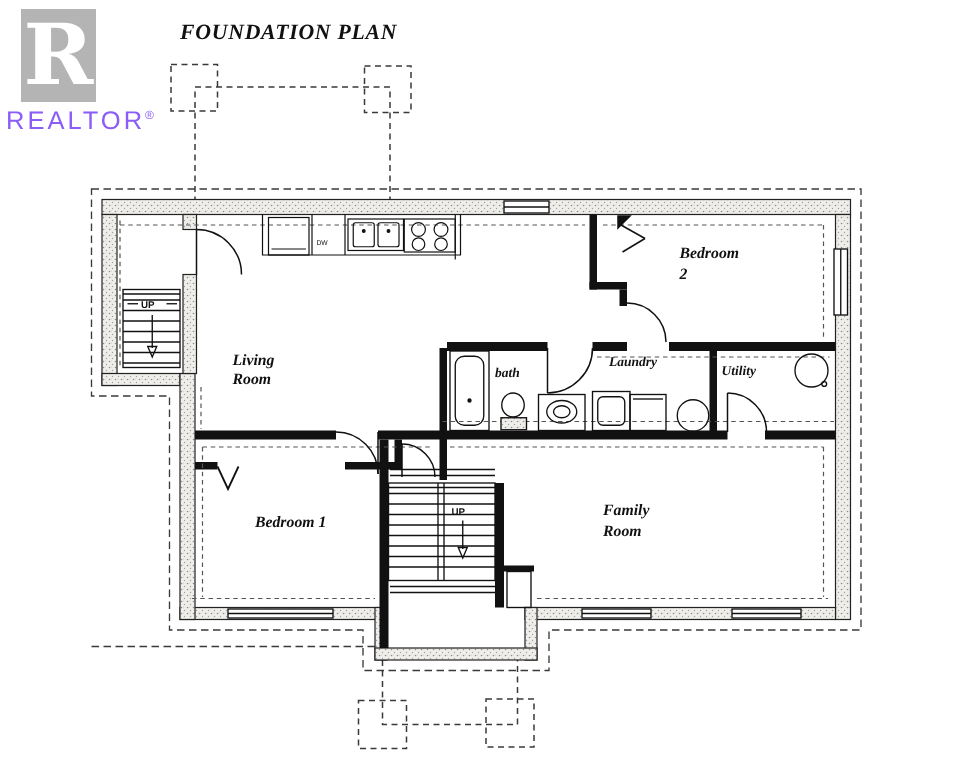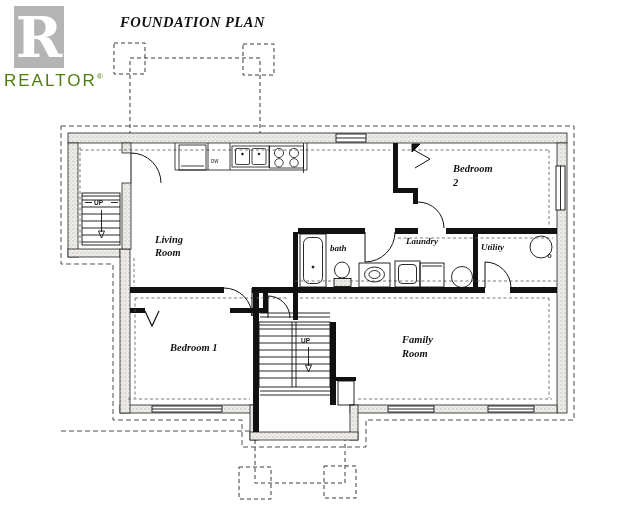--- a/index.html
+++ b/index.html
@@ -3,21 +3,21 @@
 <meta charset="utf-8">
 <style>
   html,body{margin:0;padding:0;background:#fff;}
   #stage{position:relative;width:640px;height:520px;background:#fff;overflow:hidden;
          font-family:"Liberation Serif", serif;}
   #logo{position:absolute;left:4px;top:6px;width:100px;text-align:left;}
   #logo .block{width:50px;height:62px;background:#b4b4b4;margin-left:10px;
                display:flex;align-items:center;justify-content:center;}
   #logo .block span{color:#fff;font-family:"DejaVu Serif", serif;font-weight:bold;
                     font-size:56px;line-height:56px;}
-  #logo .brand{font-family:"Liberation Sans", sans-serif;color:#4d7c0f;
+  #logo .brand{font-family:"Liberation Sans", sans-serif;color:#8b5cf6;
                font-size:17px;letter-spacing:2px;margin-top:3px;}
   #logo .brand sup{font-size:8px;letter-spacing:0;}
   #title{position:absolute;left:120px;top:14px;font-style:italic;font-weight:bold;
          font-size:14.5px;letter-spacing:0.5px;color:#111;}
   svg{position:absolute;left:0;top:0;}
   text{fill:#111;}
   .room-label{font-style:italic;font-weight:bold;font-size:10.5px;}
   .small-label{font-style:italic;font-weight:bold;font-size:9px;}
   .tiny{font-size:6.5px;font-family:"Liberation Sans", sans-serif;font-weight:bold;}
   .micro{font-size:4.5px;font-family:"Liberation Sans", sans-serif;}

